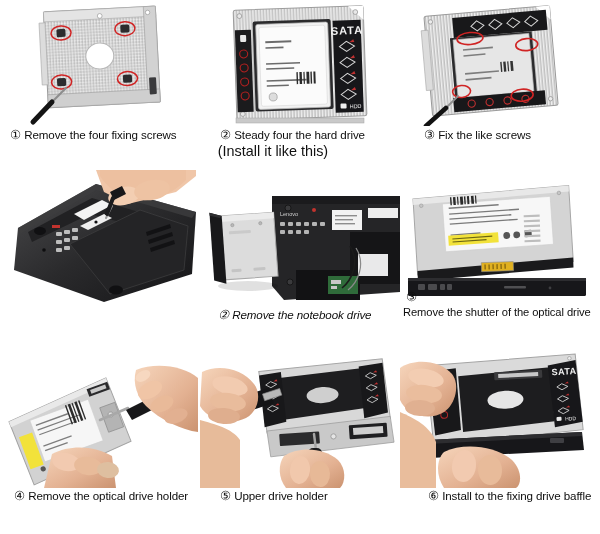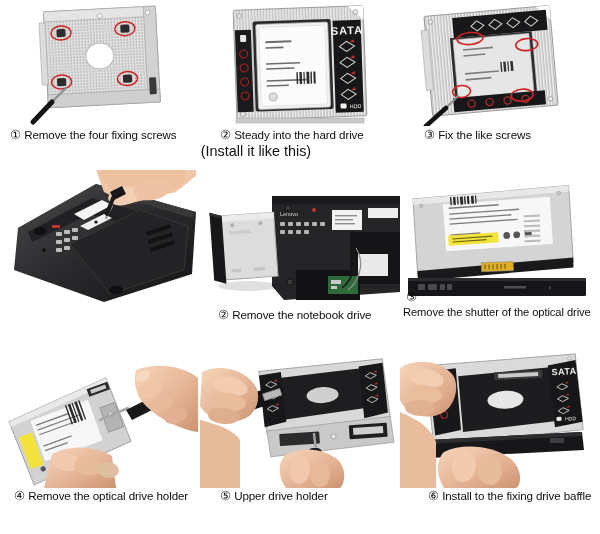--- a/index.html
+++ b/index.html
@@ -29,21 +29,21 @@
     position:absolute;left:0;width:100%;
     font-size:11.6px;color:#0d0d0d;
     letter-spacing:-0.1px;white-space:nowrap;
     line-height:13px;
   }
   .cap .num{font-size:12.4px;}
   .cap.c-left{text-align:left;}
 
   .subtitle{
     position:absolute;top:143px;left:0;width:512px;
-    text-align:center;font-size:14.4px;color:#111;
+    text-align:center;font-size:14.4px;color:#111;padding-left:17px;
   }
 
   svg{display:block;}
 </style>
 </head>
 <body>
 
 <div class="sheet">
 
   <div class="row r1">
@@ -178,21 +178,21 @@
             </g>
             <rect x="139" y="105" width="6" height="5" rx="1" fill="#efefef"></rect>
             <text x="154" y="110" font-family="Liberation Sans, sans-serif" font-size="5.5" fill="#e9e9e9" text-anchor="middle">HDD</text>
           </g>
 
           <rect x="36" y="118" width="128" height="5" fill="#c9c9c9" stroke="#a5a5a5" stroke-width=".5"></rect>
         </svg>
       </div>
       <div class="cap c-left" style="top:128px;padding-left:20px;">
         <span class="num">②</span>
-        <span>Steady into the hard drive</span>
+        <span>Steady four the hard drive</span>
       </div>
     </div>
 
     <div class="cell c3">
       <div class="photo" style="width:200px;height:126px;">
         <svg width="200" height="126" viewBox="0 0 200 126">
           <g transform="rotate(-5 100 60)">
 
             <rect x="28" y="10" width="126" height="100" rx="2" fill="url(#brush2)" stroke="#9a9a9a" stroke-width="1"></rect>
             <path d="M140 10 L154 24 L154 10 Z" fill="#ffffff"></path>
@@ -370,21 +370,21 @@
             <circle cx="34" cy="54" r="1.6" fill="#b9b9b9" stroke="#8d8d8d" stroke-width=".5"></circle>
             <circle cx="62" cy="54" r="1.6" fill="#b9b9b9" stroke="#8d8d8d" stroke-width=".5"></circle>
             <rect x="30" y="60" width="22" height="3" rx="1" fill="#cacaca"></rect>
             <rect x="30" y="98" width="10" height="3" rx="1" fill="#c4c4c4"></rect>
             <rect x="52" y="98" width="12" height="3" rx="1" fill="#c4c4c4"></rect>
           </g>
 
           <ellipse cx="48" cy="116" rx="30" ry="5" fill="#000" opacity=".12"></ellipse>
         </svg>
       </div>
-      <div class="cap c-left" style="top:138px;padding-left:18px;">
+      <div class="cap c-left" style="top:138px;padding-left:18px;font-style:italic;">
         <span class="num">②</span>
         <span>Remove the notebook drive</span>
       </div>
     </div>
 
     <div class="cell c3">
       <div class="photo" style="width:200px;height:126px;">
         <svg width="200" height="126" viewBox="0 0 200 126">
 
           <g transform="rotate(-2 100 56)">

